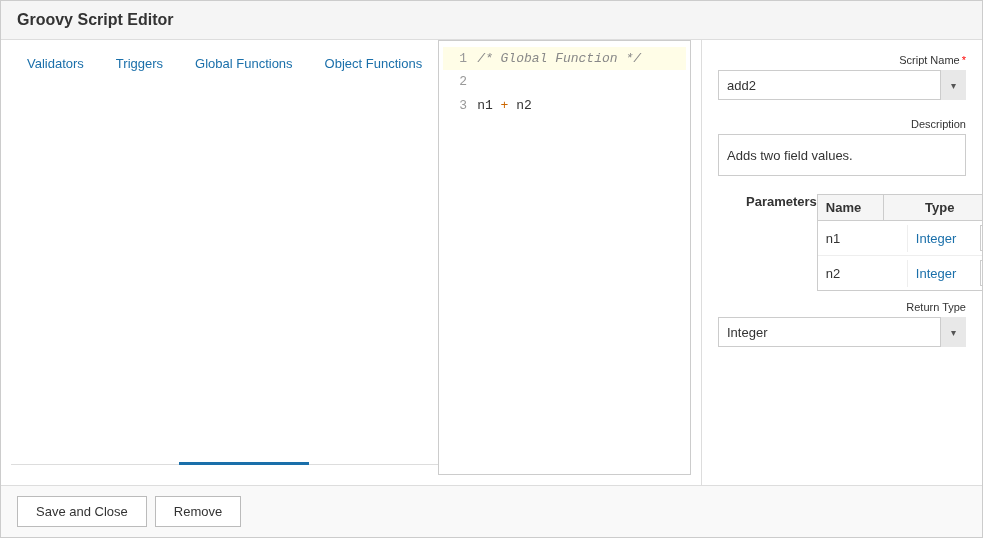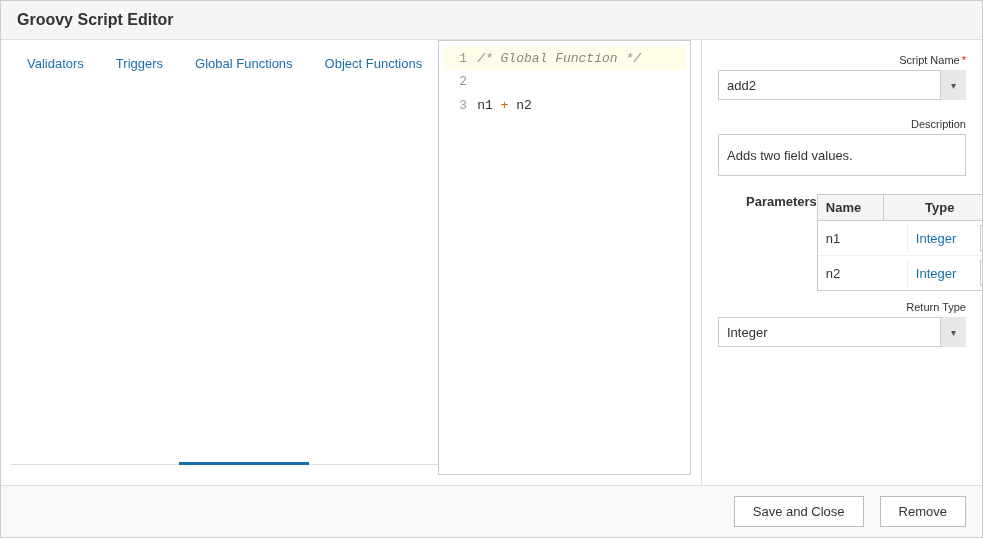--- a/index.html
+++ b/index.html
@@ -214,25 +214,24 @@
       background: #fff;
       cursor: pointer;
       font-size: 14px;
       display: flex;
       align-items: center;
       justify-content: center;
       color: #555;
     }
     .footer {
       display: flex;
-      justify-content: flex-end;
       padding: 10px 16px;
       border-top: 1px solid #ddd;
       background: #f9f9f9;
-      gap: 16px;
+      gap: 8px;
     }
     .footer-btn {
       padding: 7px 18px;
       border: 1px solid #bbb;
       background: #fff;
       cursor: pointer;
       font-size: 13px;
       color: #333;
     }
     .params-label {

